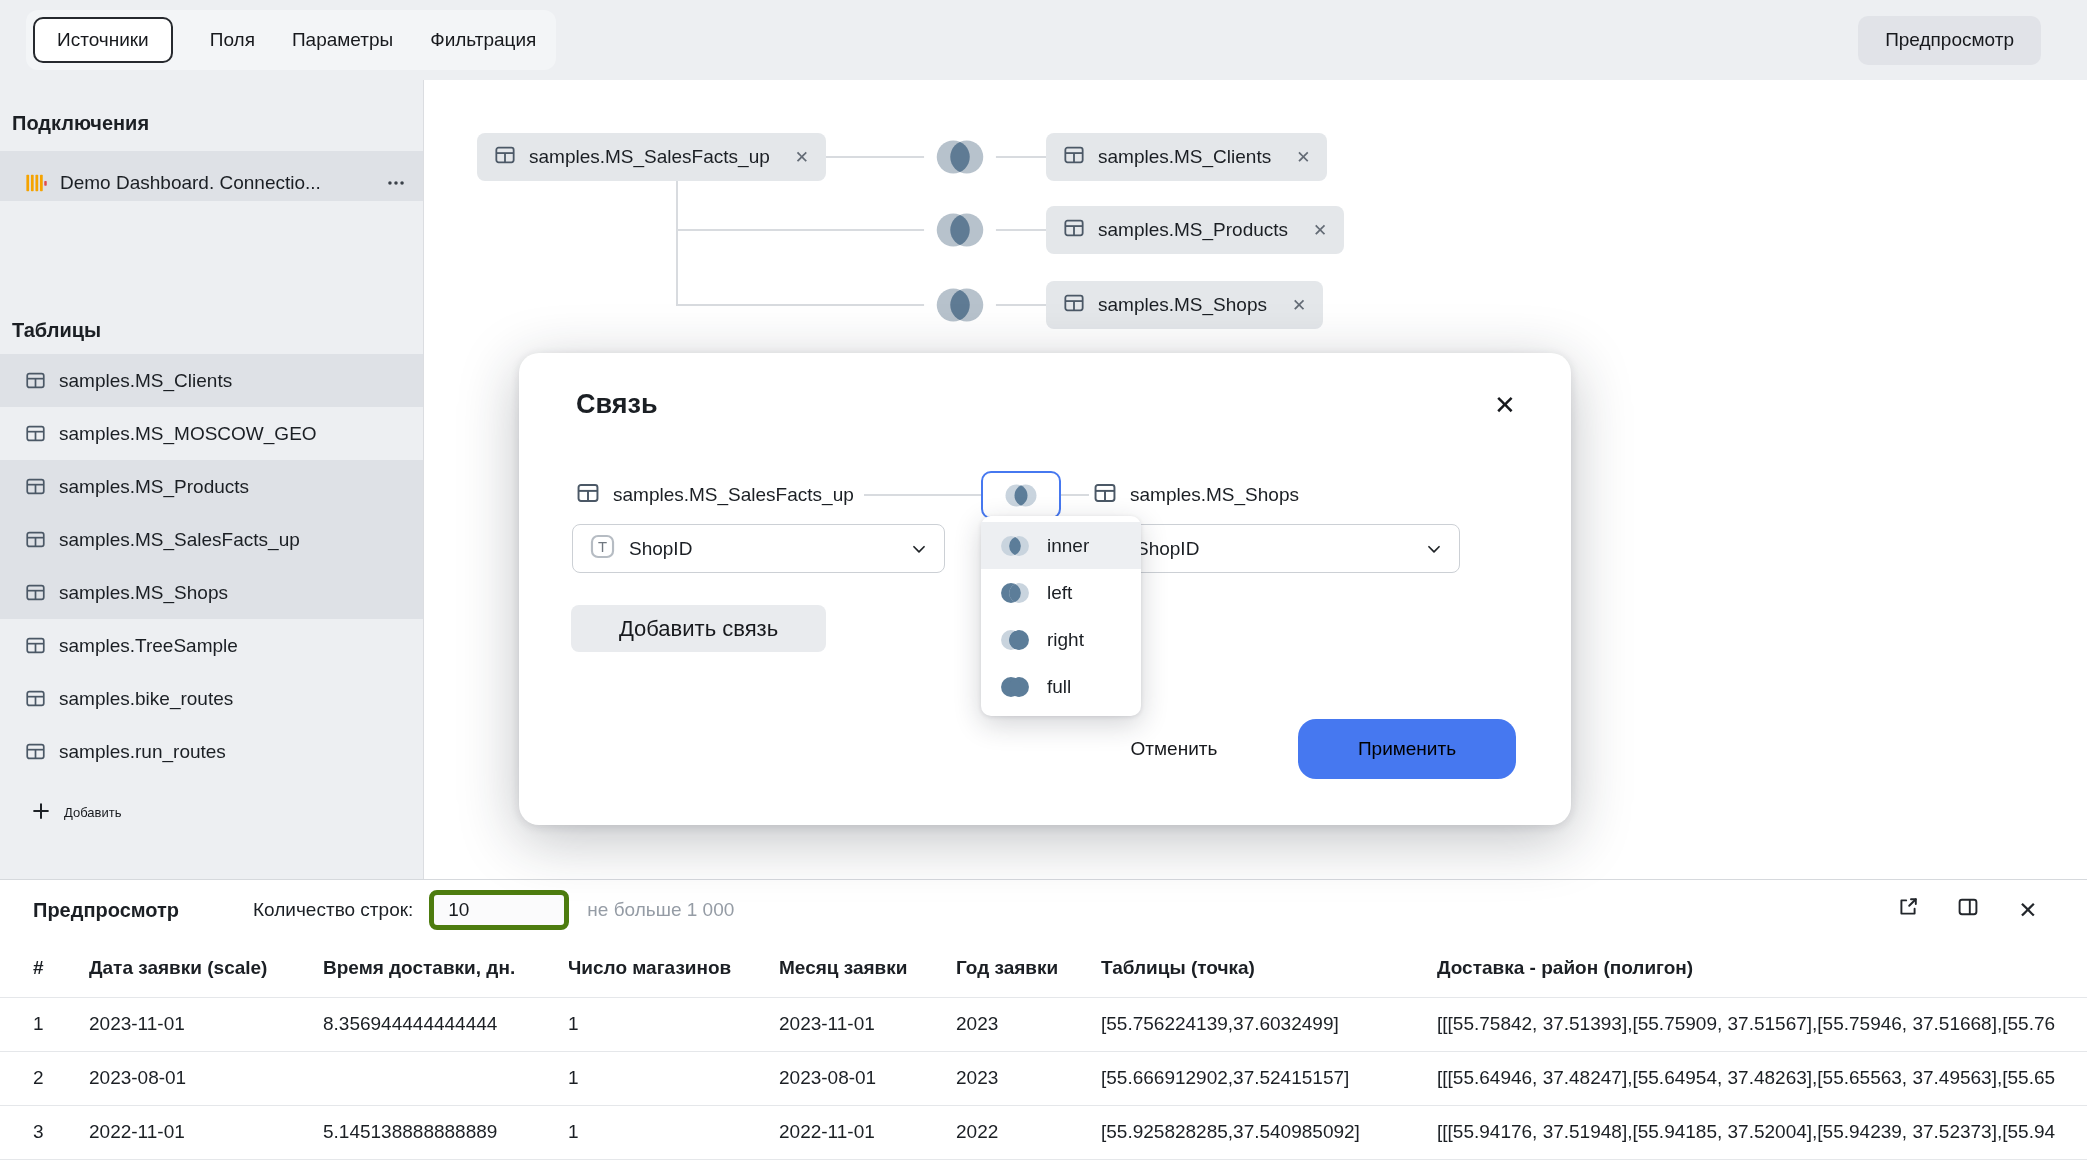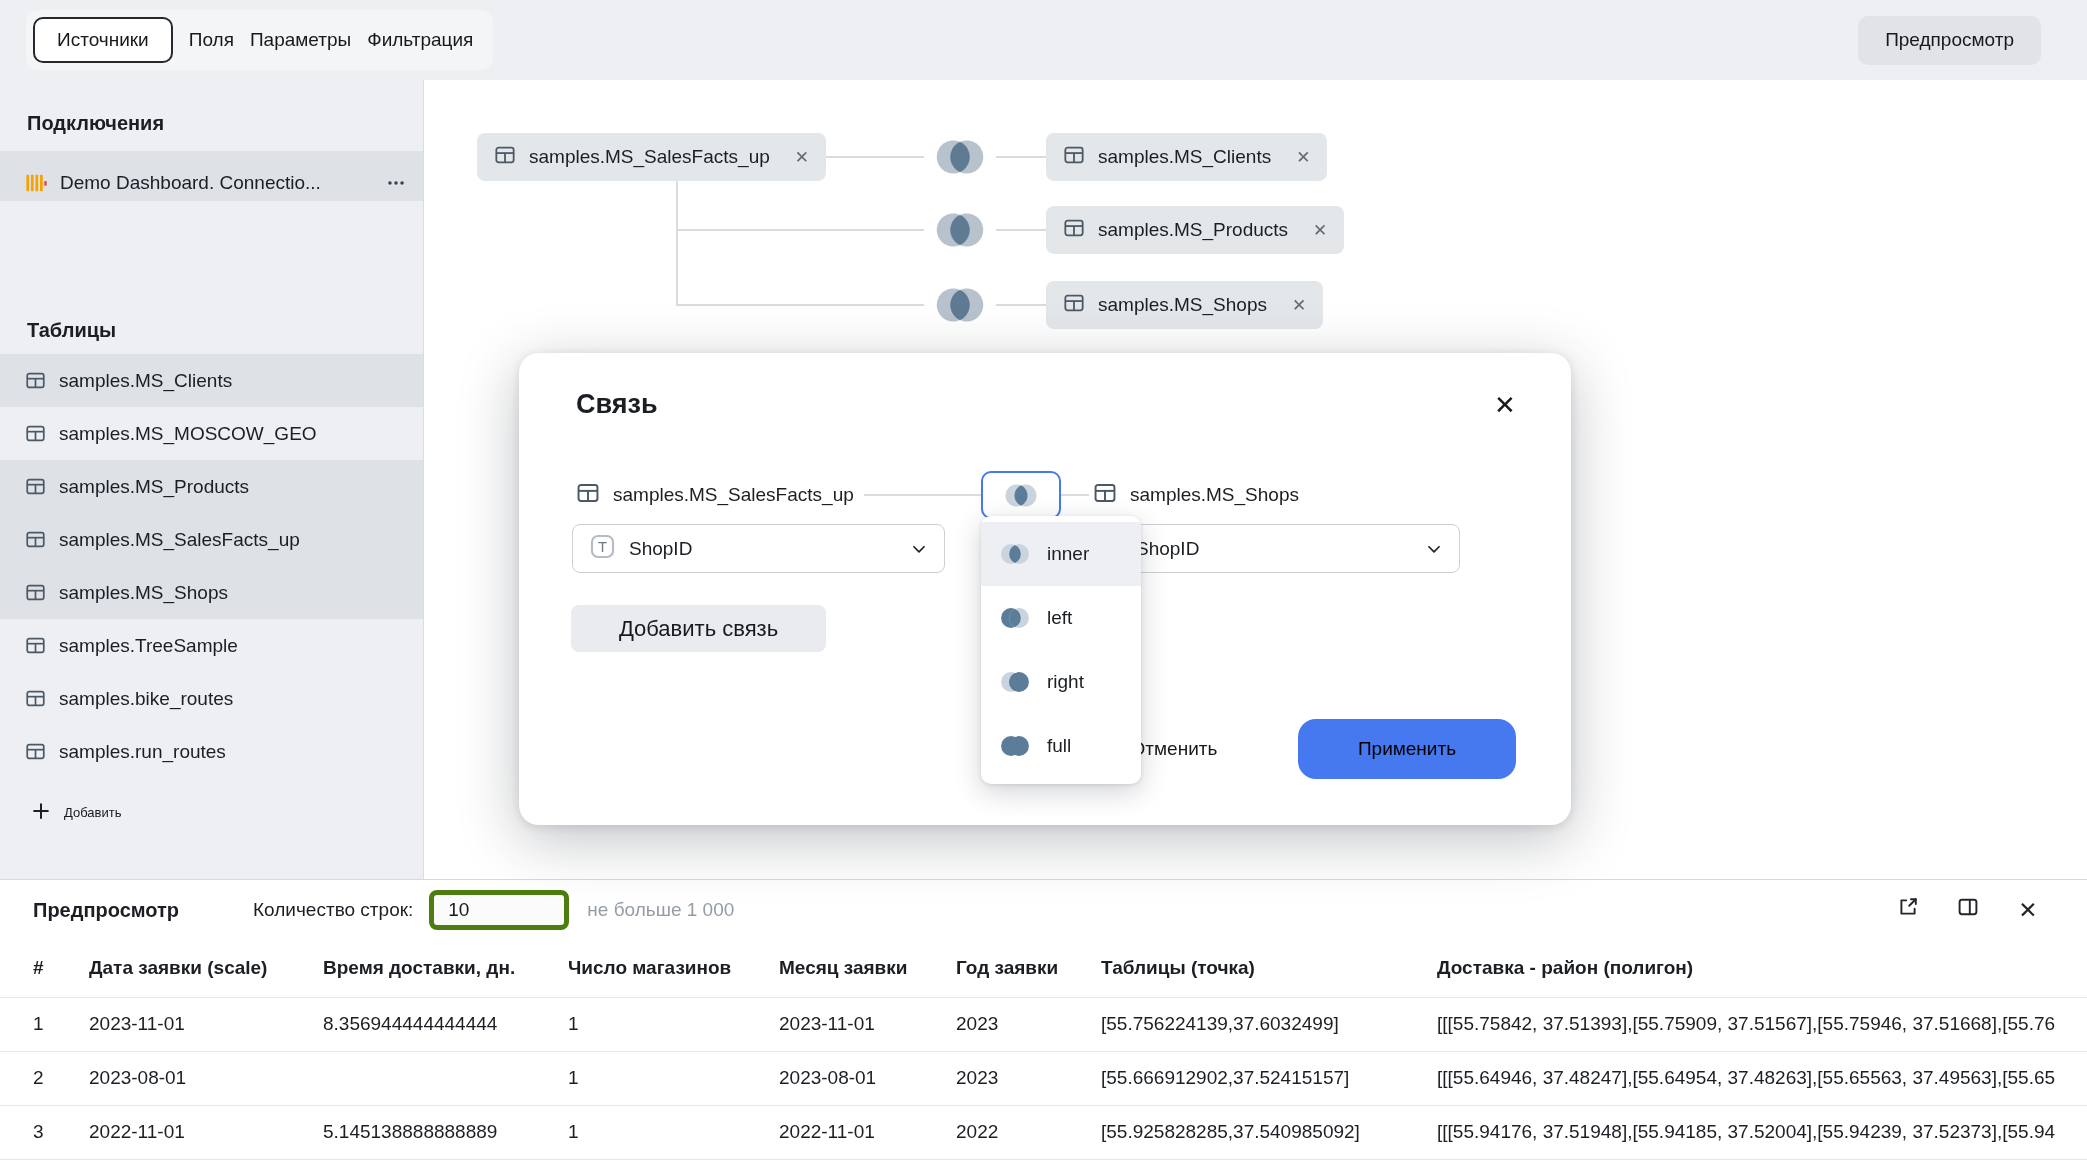--- a/index.html
+++ b/index.html
@@ -4,30 +4,30 @@
 <style>
   :root{ --accent:#4678f0; }
   *{ box-sizing:border-box; }
   html,body{ margin:0; padding:0; }
   body{ font-family:"Liberation Sans","DejaVu Sans",sans-serif; color:#1b1f24; background:#fff; }
   .app{ position:relative; width:2087px; height:1175px; overflow:hidden; background:#fff; }
 
   
   .topbar{ position:absolute; left:0; top:0; width:100%; height:80px; background:#edeff2;
            display:flex; align-items:center; padding:0 46px 0 26px; }
-  .tabs-wrap{ display:flex; align-items:center; gap:16px; background:#f3f5f7; border-radius:12px; padding:7px 20px 7px 7px; }
+  .tabs-wrap{ display:flex; align-items:center; gap:37px; background:#f3f5f7; border-radius:12px; padding:7px 20px 7px 7px; }
   .tab{ font-size:19px; background:none; border:none; color:#17191d; padding:0; cursor:pointer; font-family:inherit; }
   .tab.active{ background:#fff; border:2px solid #26292e; border-radius:10px; padding:10px 22px; }
   .btn-preview{ margin-left:auto; height:49px; padding:0 27px; background:#e1e3e8; border:none; border-radius:10px;
                 font-size:19px; font-family:inherit; color:#17191d; cursor:pointer; }
 
   
   .sidebar{ position:absolute; left:0; top:80px; width:424px; height:799px; background:#edeff2;
             border-right:1px solid #dbdde1; overflow:hidden; }
-  .side-title{ font-weight:bold; font-size:20px; padding-left:27px; }
+  .side-title{ font-weight:bold; font-size:20px; padding-left:12px; }
   .side-title.t1{ margin-top:32px; margin-bottom:16px; }
   .side-title.t2{ margin-top:118px; margin-bottom:12px; }
   .conn-item{ height:50px; display:flex; align-items:center; gap:13px; padding:14px 16px 0 25px; background:#dee1e6; cursor:pointer; }
   .conn-item .lbl{ flex:1; font-size:19px; white-space:nowrap; overflow:hidden; text-overflow:ellipsis; }
   .side-item{ height:53px; display:flex; align-items:center; gap:13px; padding:0 16px 0 25px; font-size:19px; cursor:pointer; white-space:nowrap; }
   .side-item.selected{ background:#dee1e6; }
   .side-item .icon, .conn-item .icon{ display:flex; }
   .add-btn{ margin:22px 0 0 25px; display:flex; align-items:center; gap:13px; background:none; border:none;
             font-size:13px; font-family:inherit; cursor:pointer; color:#17191d; }
 
@@ -52,21 +52,21 @@
   .join-selector{ position:absolute; left:462px; top:118px; width:80px; height:48px; background:#fff;
                   border:2px solid var(--accent); border-radius:10px; display:flex; align-items:center; justify-content:center;
                   z-index:2; cursor:pointer; }
   .select{ position:absolute; top:171px; height:49px; border:1px solid #ccd0d5; border-radius:8px; display:flex;
            align-items:center; gap:13px; padding:0 16px; font-size:19px; background:#fff; cursor:pointer; }
   .select.left{ left:53px; width:373px; }
   .select.right{ left:560px; width:381px; z-index:1; }
   .select .chev{ margin-left:auto; display:flex; }
   .dropdown{ position:absolute; left:462px; top:163px; width:160px; background:#fff; border-radius:10px;
              box-shadow:0 8px 28px rgba(30,35,48,.2), 0 1px 4px rgba(30,35,48,.12); z-index:5; padding:6px 0; }
-  .dd-option{ height:64px; display:flex; align-items:center; gap:14px; padding:0 16px; font-size:19px; cursor:pointer; }
+  .dd-option{ height:47px; display:flex; align-items:center; gap:14px; padding:0 16px; font-size:19px; cursor:pointer; }
   .dd-option.selected{ background:#edeff2; }
   .btn-add-link{ position:absolute; left:52px; top:252px; width:255px; height:47px; background:#e9ebee; border:none;
                  border-radius:8px; font-size:22px; font-family:inherit; color:#17191d; cursor:pointer; }
   .btn-cancel{ position:absolute; left:575px; top:366px; width:160px; height:60px; background:none; border:none;
                font-size:19px; font-family:inherit; color:#17191d; cursor:pointer; }
   .btn-apply{ position:absolute; left:779px; top:366px; width:218px; height:60px; background:var(--accent); border:none;
               border-radius:18px; font-size:19px; font-family:inherit; color:#000000; cursor:pointer; }
 
   
   .preview{ position:absolute; left:0; top:879px; width:100%; height:296px; background:#fff; border-top:1px solid #d6d9dd; overflow:hidden; }

